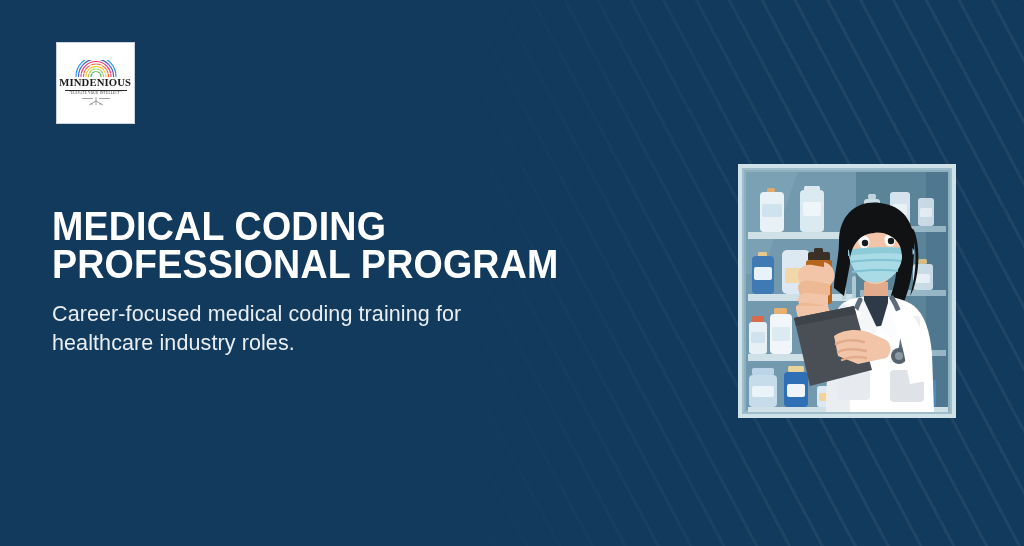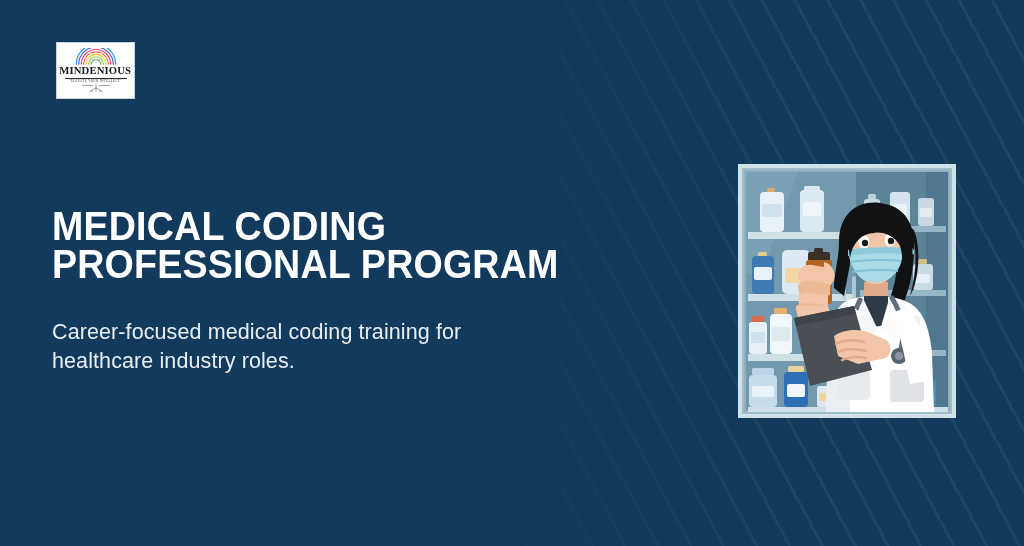--- a/index.html
+++ b/index.html
@@ -37,21 +37,21 @@
     mask-image: linear-gradient(to right, rgba(0,0,0,0) 0%, rgba(0,0,0,0.25) 22%, rgba(0,0,0,1) 62%, rgba(0,0,0,1) 100%);
     pointer-events: none;
   }
 
   
   .logo-box {
     position: absolute;
     left: 56px;
     top: 42px;
     width: 79px;
-    height: 57px;
+    height: 82px;
     background: #ffffff;
     border: 1px solid #c9d4de;
     display: flex;
     flex-direction: column;
     align-items: center;
     justify-content: center;
     padding: 5px 4px;
   }
   .logo-brain { width: 46px; height: 17px; display:block; }
   .logo-word {
@@ -94,21 +94,21 @@
     font-weight: 700;
     font-size: 40px;
     line-height: 38px;
     letter-spacing: 0.2px;
     text-transform: uppercase;
     transform: scaleX(0.94);
     transform-origin: left top;
     white-space: pre-line;
   }
   .subhead {
-    margin-top: 35px;
+    margin-top: 17px;
     color: #e9eef3;
     font-size: 21.5px;
     line-height: 29px;
     font-weight: 400;
     letter-spacing: 0.1px;
     max-width: 500px;
   }
 
   
   .illus {

